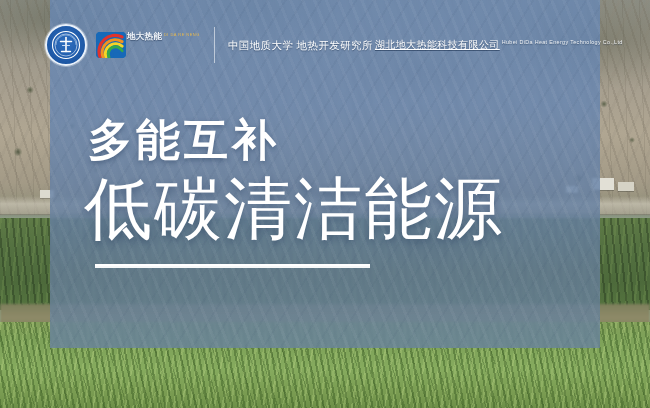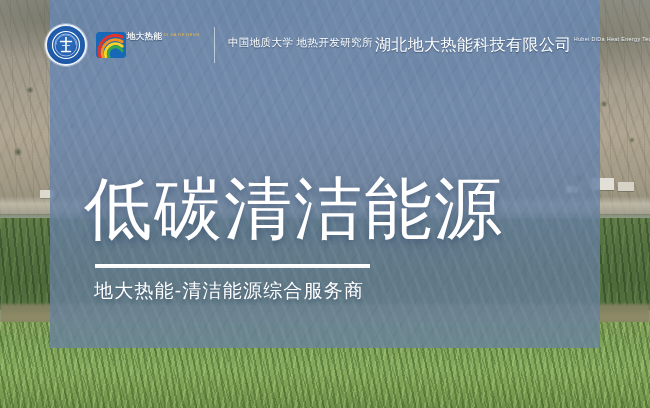--- a/index.html
+++ b/index.html
@@ -156,22 +156,22 @@
     flex:0 0 auto;
   }
   .org{
     display:flex;justify-content:center;gap:2px;
   }
   .org-l1{
     font-size:10.5px;color:#ffffff;letter-spacing:.4px;line-height:1.15;
     text-shadow:0 1px 1px rgba(26,48,78,.55);white-space:nowrap;
   }
   .org-l2{
-    font-size:16px;color:#ffffff;letter-spacing:.4px;line-height:1.15;
-    text-shadow:0 1px 1px rgba(26,48,78,.55);white-space:nowrap;
+    font-size:10px;color:#ffffff;letter-spacing:.4px;line-height:1.15;
+    text-shadow:0 1px 1px rgba(26,48,78,.55);white-space:nowrap;text-decoration:underline;
   }
   .org-l3{
     font-size:5.4px;color:rgba(255,255,255,.9);letter-spacing:.35px;line-height:1.2;
     text-shadow:0 1px 1px rgba(26,48,78,.5);white-space:nowrap;
   }
 
   
   .kicker{
     position:absolute;left:88px;top:118px;
     font-size:44px;font-weight:bold;color:#ffffff;
@@ -257,17 +257,17 @@
     <div class="rule"></div>
 
     <div class="org">
       <div class="org-l1">中国地质大学 地热开发研究所</div>
       <div class="org-l2">湖北地大热能科技有限公司</div>
       <div class="org-l3">Hubei DiDa Heat Energy Technology Co.,Ltd</div>
     </div>
 
   </div>
 
+  <div class="kicker">多能互补</div>
   <div class="headline">低碳清洁能源</div>
   <div class="divider"></div>
-  <div class="tagline">地大热能-清洁能源综合服务商</div>
 
 </div>
 
 </body></html>

